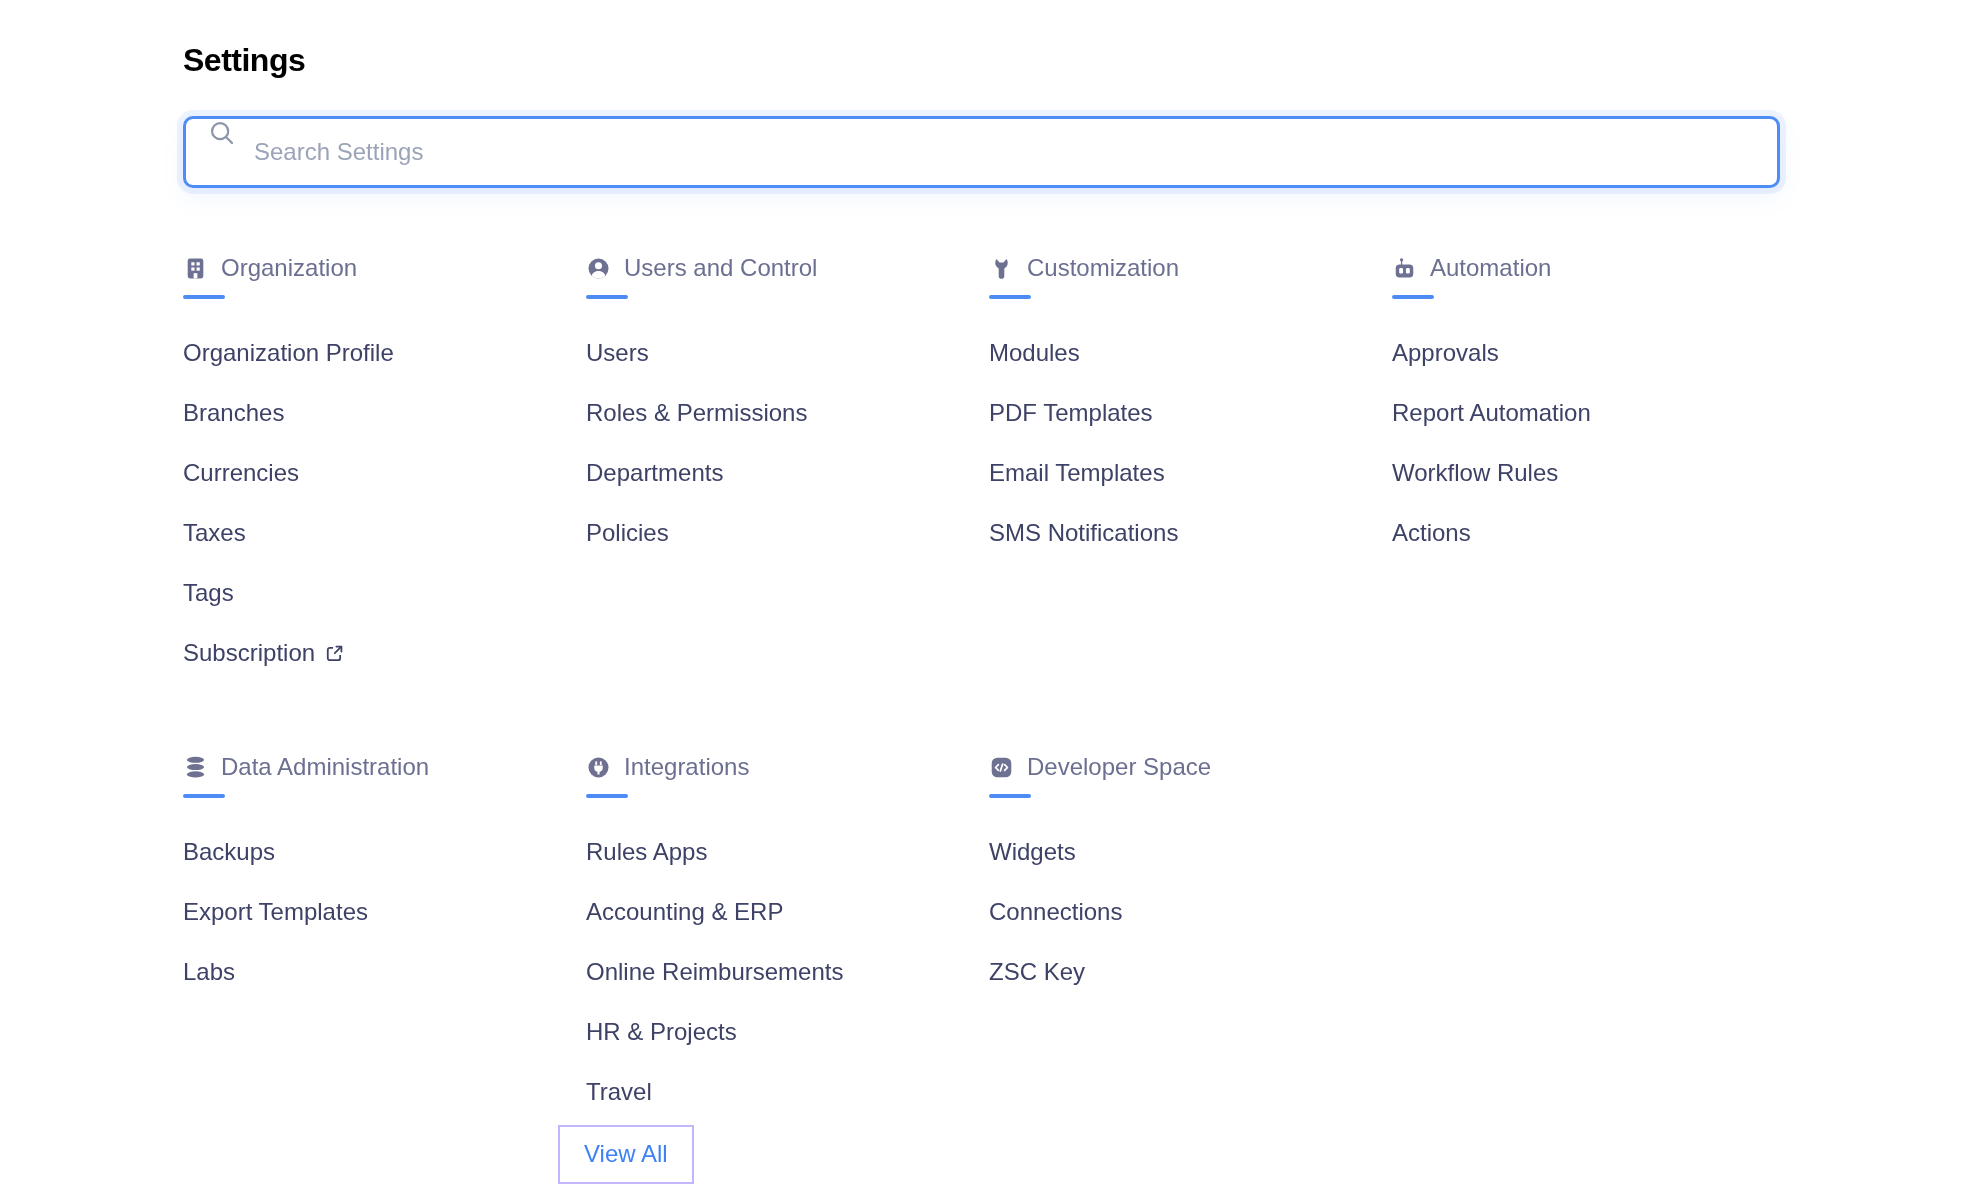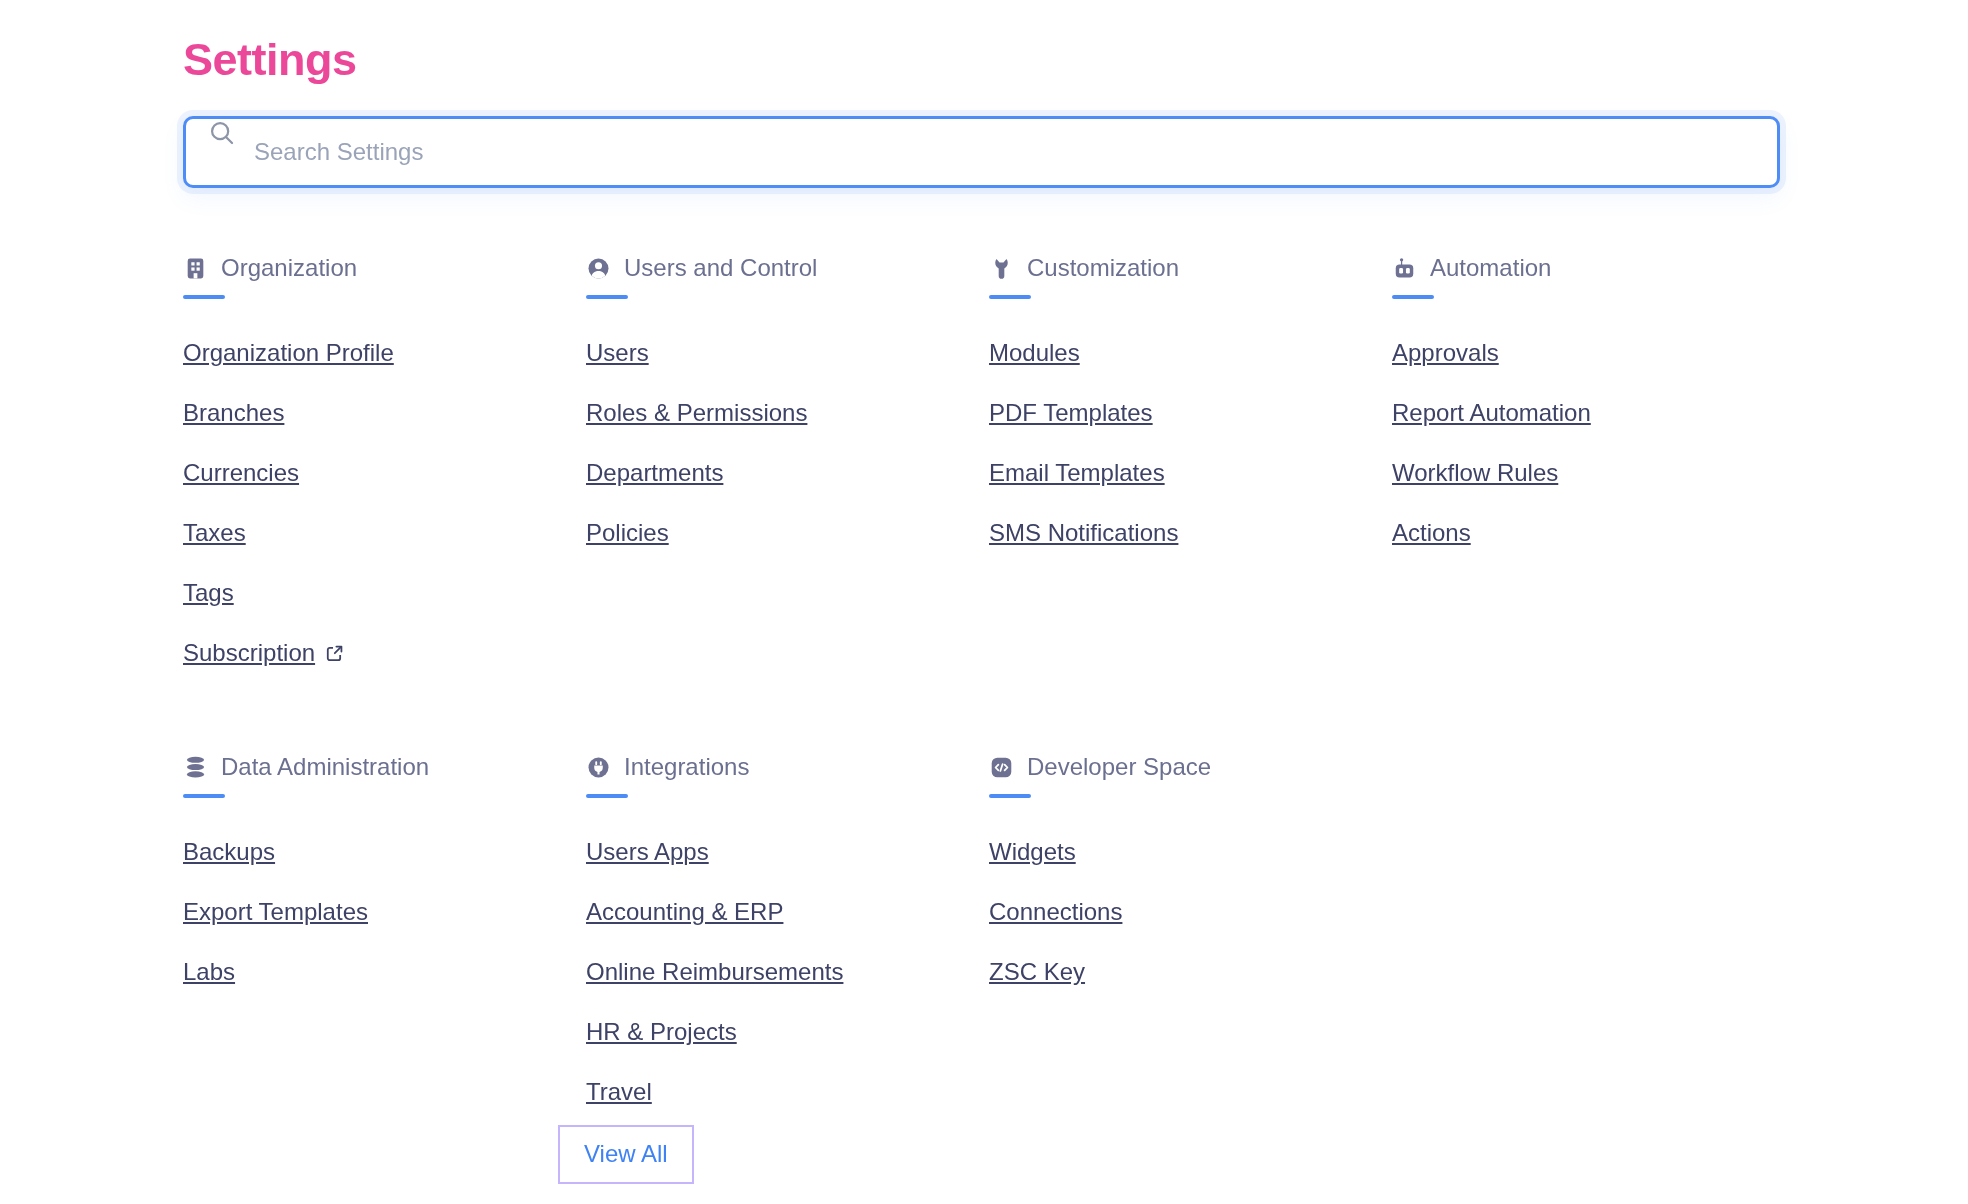--- a/index.html
+++ b/index.html
@@ -6,22 +6,22 @@
   html, body { margin: 0; padding: 0; background: #ffffff; }
   body {
     width: 1968px; height: 1204px;
     font-family: "Liberation Sans", sans-serif;
     color: #3d4266;
     overflow: hidden;
   }
   .page { position: relative; width: 1968px; height: 1204px; padding: 34px 0 0 183px; }
 
   .page-title {
-    margin: 0; font-size: 45px; line-height: 52px; font-weight: 700;
-    color: #ec4899; letter-spacing: -0.5px;
+    margin: 0; font-size: 32px; line-height: 52px; font-weight: 700;
+    color: #000000; letter-spacing: -0.5px;
   }
 
   .search-bar {
     margin-top: 30px; width: 1597px; height: 72px;
     background: #fff;
     border: 3px solid #4e8cf6; border-radius: 10px;
     box-shadow: 0 0 0 6px rgba(78,140,246,0.10), 0 10px 22px rgba(78,140,246,0.08);
     display: flex; gap: 16px; padding: 0 22px;
   }
   .search-bar svg { flex: 0 0 auto; display: block; }
@@ -42,21 +42,21 @@
   .sec-head { display: flex; align-items: center; gap: 13px; height: 32px; }
   .sec-icon { width: 25px; height: 25px; display: inline-flex; }
   .sec-icon svg { width: 25px; height: 25px; display: block; }
   .sec-label { font-size: 24px; color: #6b6f90; }
   .sec-underline { width: 42px; height: 4px; border-radius: 2px; background: #4d8cf5; margin-top: 11px; }
 
   ul.items { list-style: none; margin: 24px 0 0 0; padding: 0; }
   ul.items li {
     font-size: 24px; line-height: 30px; color: #3d4266;
     padding: 15px 0; cursor: pointer;
-    display: flex; align-items: center; gap: 9px; width: fit-content; text-decoration: underline;
+    display: flex; align-items: center; gap: 9px; width: fit-content;
   }
 
   .view-all-box {
     display: inline-block;
     border: 2px solid #c4b5fd;
     padding: 12px 24px 13px 24px;
     margin: 3px 0 0 -28px;
   }
   .view-all-link {
     font-size: 24px; line-height: 30px; font-weight: 500;
@@ -209,21 +209,21 @@
               <rect x="8.9" y="5.9" width="1.8" height="3.8" rx="0.9"></rect>
               <rect x="13.3" y="5.9" width="1.8" height="3.8" rx="0.9"></rect>
               <path d="M7.9 10 h8.2 v2.3 a4.1 4.1 0 0 1 -3.1 3.97 v2.33 h-2 v-2.33 A4.1 4.1 0 0 1 7.9 12.3 Z"></path>
             </g>
           </svg>
         </span>
         <span class="sec-label">Integrations</span>
       </div>
       <div class="sec-underline"></div>
       <ul class="items">
-        <li>Users Apps</li>
+        <li>Rules Apps</li>
         <li>Accounting &amp; ERP</li>
         <li>Online Reimbursements</li>
         <li>HR &amp; Projects</li>
         <li>Travel</li>
       </ul>
       <div class="view-all-box">
         <a class="view-all-link">View All</a>
       </div>
     </section>
 

